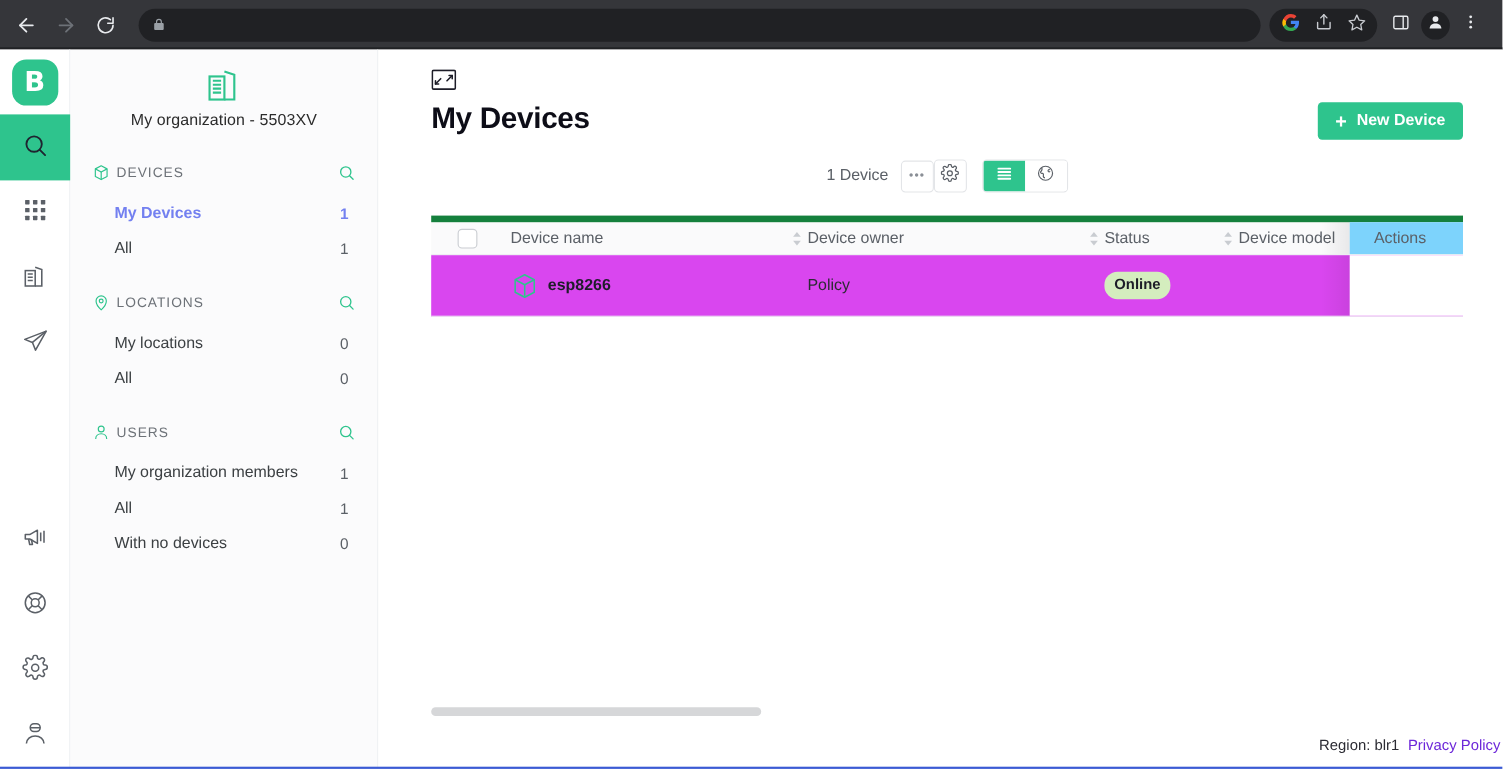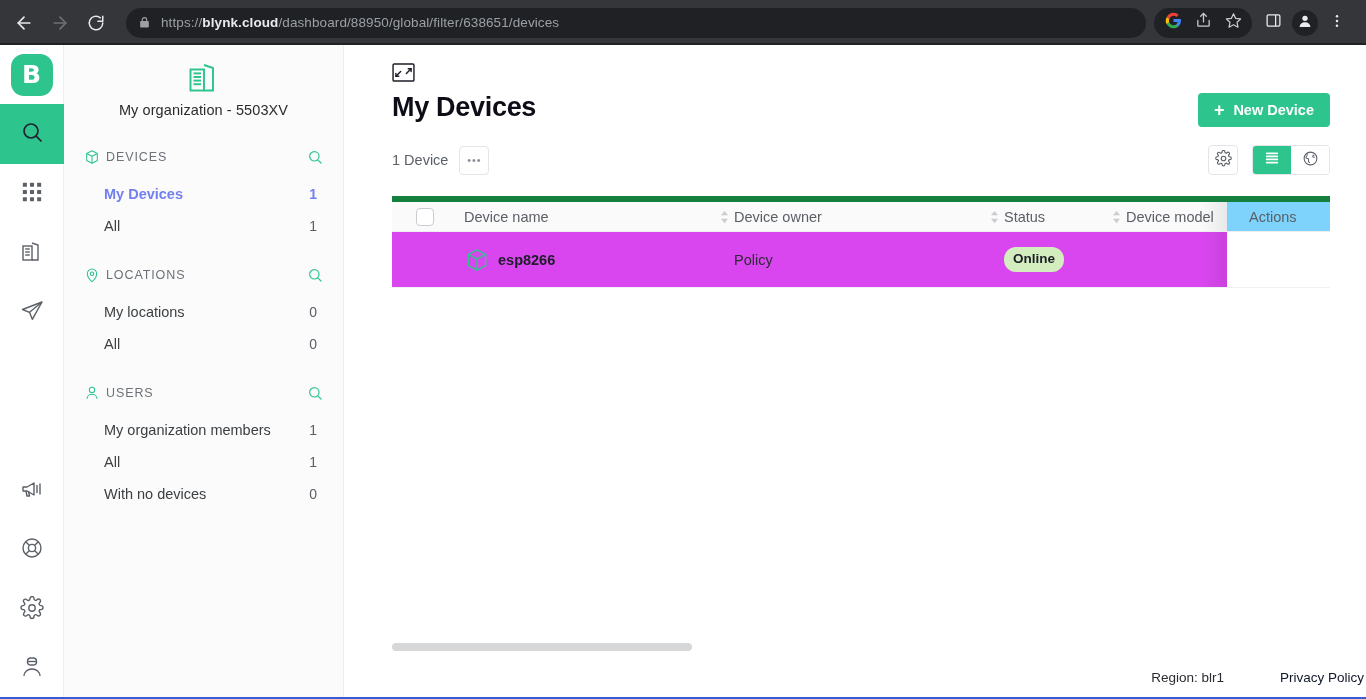--- a/index.html
+++ b/index.html
@@ -121,21 +121,21 @@
   }
   .btn-new {
     background: #2ec48d; color: #ffffff; border: none;
     border-radius: 4px; height: 34px; padding: 0 16px;
     font-size: 14.5px; font-weight: bold; font-family: inherit;
     display: flex; align-items: center; gap: 9px; cursor: pointer;
   }
   .btn-new .plus { font-size: 18px; font-weight: bold; line-height: 1; }
 
   .sub-row {
-    display: flex; align-items: center; justify-content: space-between;
+    display: flex; align-items: center; justify-content: center;
     margin-top: 18px;
   }
   .sub-left { display: flex; align-items: center; gap: 11px; }
   .count-text { font-size: 14.5px; color: #5b6067; }
   .dots-btn {
     width: 30px; height: 29px; border: 1px solid #e3e5e8; border-radius: 4px;
     background: #fff; display: flex; align-items: center; justify-content: center;
     cursor: pointer; letter-spacing: 1px; color: #8a8f96; font-size: 11px;
   }
   .sub-right { display: flex; align-items: center; gap: 14px; }
@@ -203,21 +203,21 @@
   .hscroll-track { position: absolute; left: 48px; right: 36px; bottom: 48px; height: 8px; }
   .hscroll-thumb {
     height: 8px; width: 300px; background: #d6d7d9; border-radius: 4px; cursor: pointer;
   }
   .footer {
     position: absolute; bottom: 0; left: 0; right: 0; height: 44px;
     display: flex; align-items: center; justify-content: flex-end;
     padding-right: 2px; gap: 8px; background: #fff;
   }
   .region { font-size: 13.5px; color: #2b2b33; }
-  .privacy { font-size: 13.5px; color: #0f172a; cursor: pointer; margin-left: 48px; }
+  .privacy { font-size: 13.5px; color: #6d28d9; cursor: pointer; }
   .page-bottom-edge {
     position: absolute; left: 0; right: 0; bottom: 0; height: 2px; background: #3b5bd4;
   }
 </style>
 </head>
 <body>
 
 <div class="browser-chrome">
   <div class="nav-btn">
     <span>
@@ -243,21 +243,20 @@
         </svg>
     </span>
   </div>
 
   <div class="omnibox">
     <span class="lock-icon">
       <svg width="13" height="13" viewBox="0 0 24 24" fill="#9aa0a6">
           <path d="M17 9V7A5 5 0 0 0 7 7v2H5.8A1.8 1.8 0 0 0 4 10.8v8.4A1.8 1.8 0 0 0 5.8 21h12.4a1.8 1.8 0 0 0 1.8-1.8v-8.4A1.8 1.8 0 0 0 18.2 9zm-8 0V7a3 3 0 0 1 6 0v2z"></path>
         </svg>
     </span>
-    <span class="url-text"><span>https://</span><span class="host">blynk.cloud</span><span>/dashboard/88950/global/filter/638651/devices</span></span>
   </div>
 
   <div class="chrome-right">
     <div class="chrome-pill">
       <div class="cicon">
         <span>
           <svg width="17" height="17" viewBox="0 0 48 48">
               <path fill="#4285F4" d="M45 24c0-1.6-.15-3.1-.4-4.5H24v8.5h11.8c-.5 2.7-2 5-4.3 6.6v5.5h7c4.1-3.8 6.5-9.4 6.5-16.1z"></path>
               <path fill="#34A853" d="M24 46c5.8 0 10.7-1.9 14.3-5.2l-7-5.5c-1.9 1.3-4.4 2.1-7.3 2.1-5.6 0-10.4-3.8-12.1-8.9H4.7v5.6C8.3 41.4 15.6 46 24 46z"></path>
               <path fill="#FBBC05" d="M11.9 28.5c-.4-1.3-.7-2.6-.7-4s.3-2.7.7-4v-5.6H4.7A22 22 0 0 0 2 24.5c0 3.6.85 6.9 2.7 9.6z"></path>

